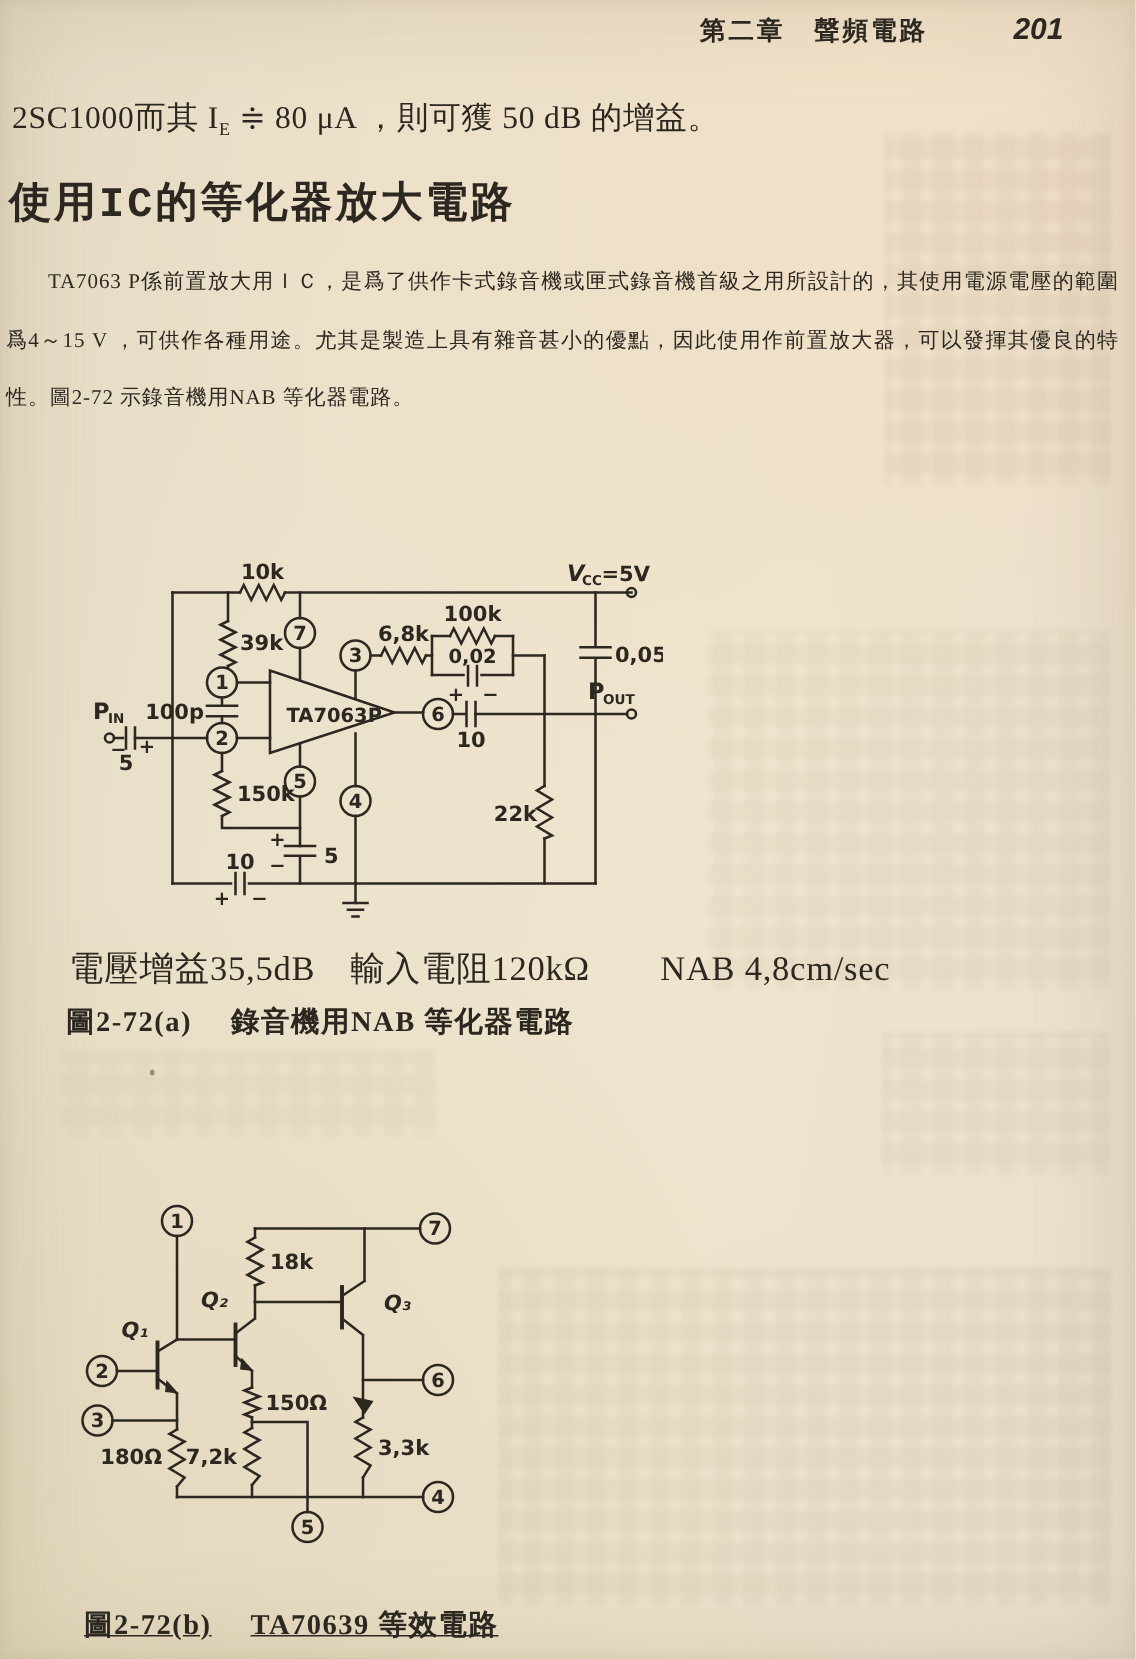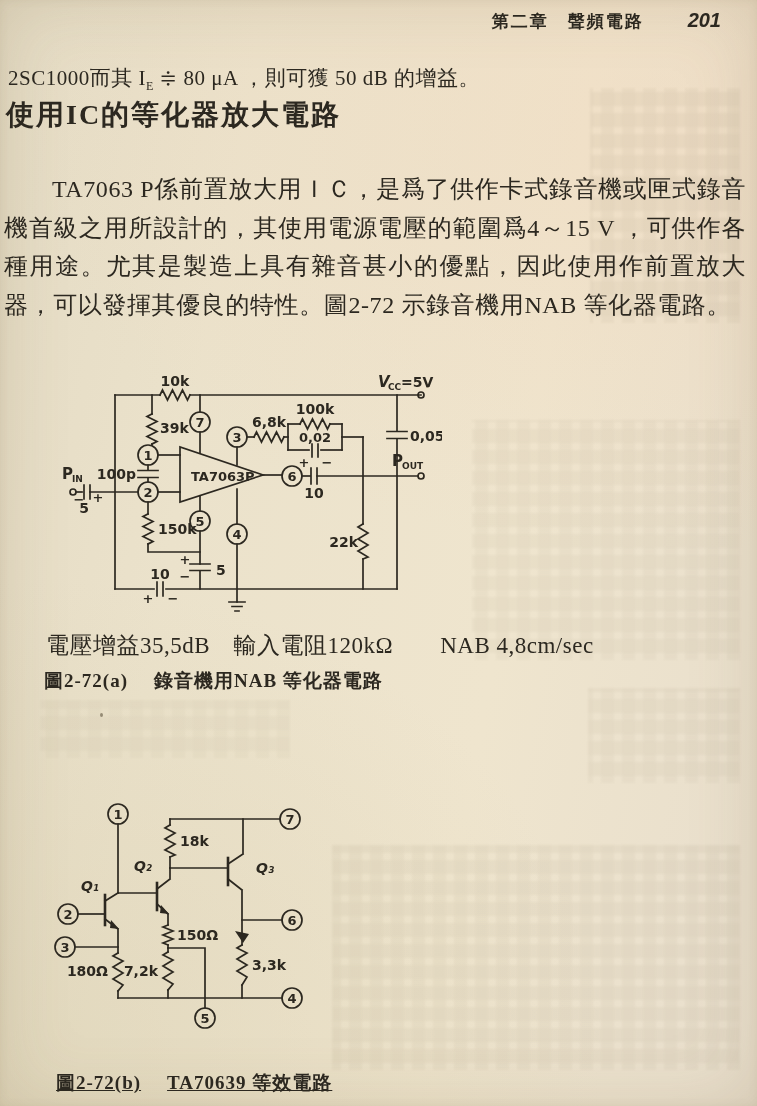--- a/index.html
+++ b/index.html
@@ -12,31 +12,31 @@
       radial-gradient(900px 760px at 6% 95%, rgba(214,204,172,.42), transparent 62%),
       linear-gradient(100deg,#e4dbc4 0%,#ebe2cb 28%,#efe5ce 64%,#e8decc 100%);
   }
   .vignette{position:absolute;inset:0;pointer-events:none;
     box-shadow:inset 0 0 70px rgba(120,100,60,.18), inset 0 0 10px rgba(120,100,60,.10);}
   
   .ghost{position:absolute;opacity:.085;filter:blur(1.3px);transform:scaleX(-1);
     background-image:
       repeating-linear-gradient(0deg, transparent 0 7px, rgba(90,76,46,.55) 7px 21px),
       repeating-linear-gradient(90deg, rgba(90,76,46,.5) 0 13px, transparent 13px 21px);}
-  .header{position:absolute;top:9px;right:36px;display:flex;align-items:baseline;gap:20px;}
+  .header{position:absolute;top:9px;right:48px;display:flex;align-items:baseline;gap:33px;}
   .header .chapter{font-size:17px;font-weight:bold;letter-spacing:2px;}
   .header .pageno{font-family:"Liberation Sans","DejaVu Sans",sans-serif;
     font-size:20px;font-weight:bold;font-style:italic;margin-left:24px;}
   .intro{position:absolute;top:64px;left:8px;width:740px;font-size:21px;letter-spacing:.5px;}
   .intro sub{font-size:12px;}
-  .heading{position:absolute;top:96px;left:6px;
-    font-family:Liberation Serif, serif;
+  .heading{position:absolute;top:116px;left:6px;
+    font-family:Liberation Mono, monospace;
     font-size:28px;font-weight:bold;letter-spacing:2px;}
   .para{position:absolute;top:170px;left:4px;width:742px;
-    font-size:24px;line-height:38.5px;letter-spacing:.6px;
+    font-size:14px;line-height:38.5px;letter-spacing:.6px;
     text-align:justify;text-align-last:left;text-indent:2em;}
   .figure{position:absolute;}
   svg text{fill:#2c2820;font-family:"DejaVu Sans","Liberation Sans",sans-serif;font-weight:bold;}
   .specs{position:absolute;top:630px;left:46px;font-size:23px;letter-spacing:.5px;}
   .caption{position:absolute;font-size:19px;font-weight:bold;letter-spacing:1px;}
   .caption .cap-label{margin-right:26px;}
   .cap-a{top:668px;left:44px;}
   .cap-b{top:1070px;left:56px;text-decoration:underline;}
   .speck{position:absolute;background:rgba(70,60,40,.5);border-radius:50%;}
 </style>

